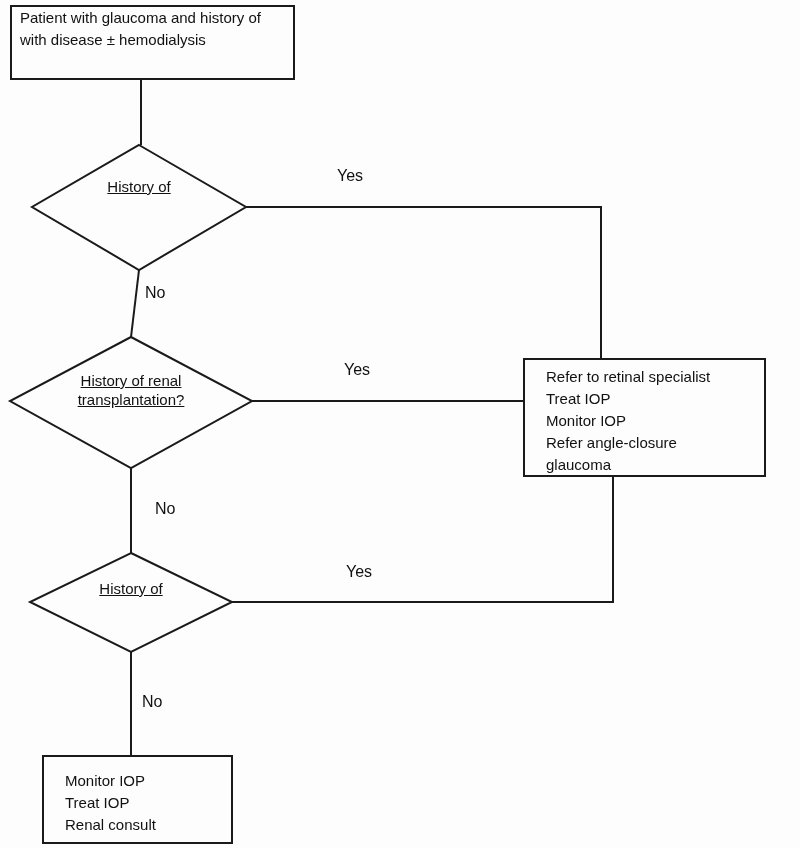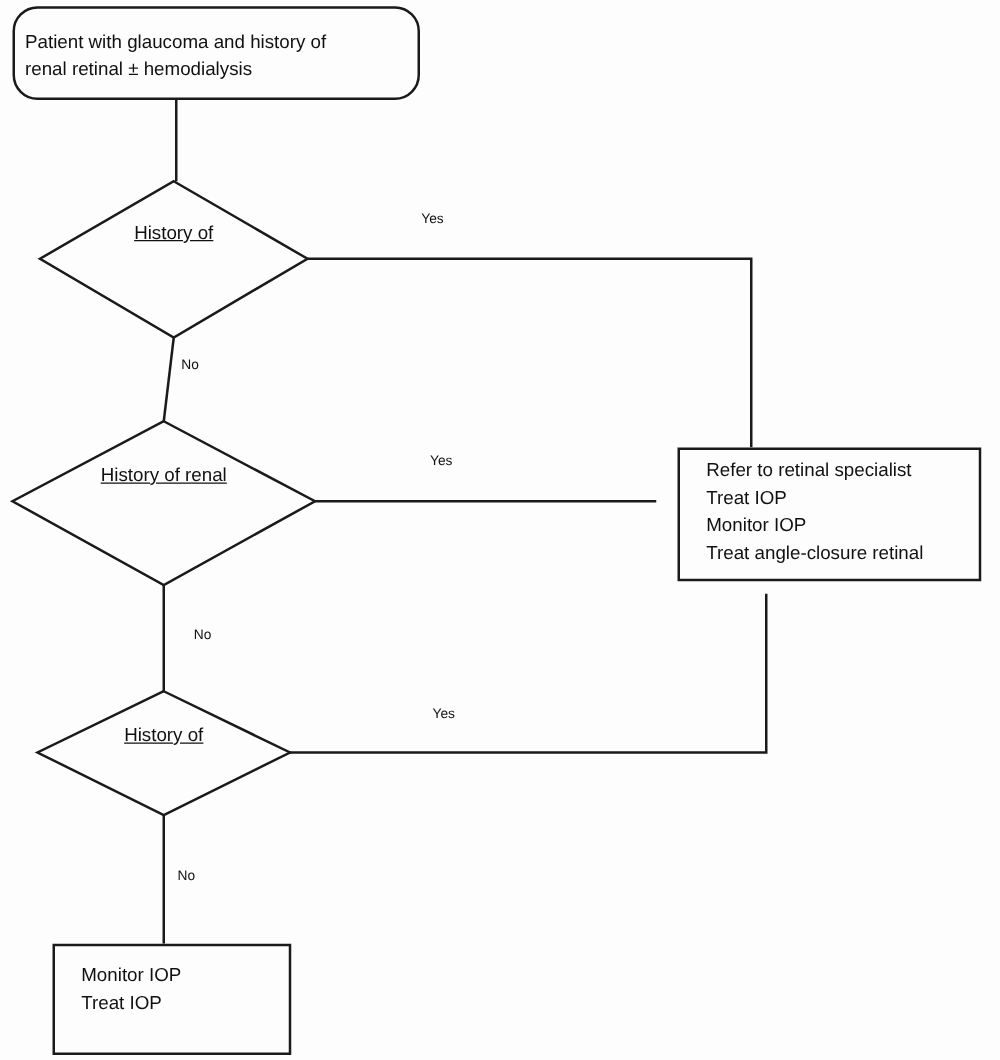--- a/index.html
+++ b/index.html
@@ -35,21 +35,21 @@
   }
   .diamond-label {
     position: absolute;
     text-align: center;
     font-size: 15px;
     line-height: 19px;
     text-decoration: underline;
   }
   .edge-label {
     position: absolute;
-    font-size: 11px;
+    font-size: 16px;
     line-height: 17px;
   }
 </style>
 </head>
 <body>
 
 <div class="canvas">
 
   <svg class="layer" viewBox="0 0 800 848" aria-hidden="true">
     <path class="edge" d="M141 80 V145"></path>
@@ -57,47 +57,49 @@
     <path class="edge" d="M139 270 L131 337"></path>
     <path class="edge" d="M252 401 H525"></path>
     <path class="edge" d="M131 468 V553"></path>
     <path class="edge" d="M613 475 V602 H232"></path>
     <path class="edge" d="M131 652 V755"></path>
     <polygon class="diamond" points="139,145 246,207 139,270 32,207"></polygon>
     <polygon class="diamond" points="131,337 252,401 131,468 10,401"></polygon>
     <polygon class="diamond" points="131,553 232,602 131,652 30,602"></polygon>
   </svg>
 
-  <div class="box" style="left:10px; top:5px; width:326px; height:75px; padding:16px 8px;border-radius:20px;">
+  <div class="box" style="left:10px; top:5px; width:285px; height:75px; padding:0 8px;">
     <div>Patient with glaucoma and history of</div>
-    <div>renal retinal ± hemodialysis</div>
+    <div>with disease ± hemodialysis</div>
   </div>
 
   <div class="diamond-label" style="left:49px; top:177px; width:180px;">
     <div>History of</div>
   </div>
 
   <div class="diamond-label" style="left:31px; top:371px; width:200px;text-align:center;">
     <div>History of renal</div>
+    <div>transplantation?</div>
   </div>
 
   <div class="diamond-label" style="left:31px; top:579px; width:200px;">
     <div>History of</div>
   </div>
 
-  <div class="box" style="left:523px; top:358px; width:243px; height:107px; padding:6px 21px 6px 21px;margin-left:19px;">
+  <div class="box" style="left:523px; top:358px; width:243px; height:119px; padding:6px 21px 6px 21px;">
     <div>Refer to retinal specialist</div>
     <div>Treat IOP</div>
     <div>Monitor IOP</div>
-    <div>Treat angle-closure retinal</div>
+    <div>Refer angle-closure glaucoma</div>
   </div>
 
   <div class="box" style="left:42px; top:755px; width:191px; height:89px; padding:13px 6px 6px 21px;">
     <div>Monitor IOP</div>
     <div>Treat IOP</div>
+    <div>Renal consult</div>
   </div>
 
   <div class="edge-label" style="left:337px; top:167px;">Yes</div>
   <div class="edge-label" style="left:145px; top:284px;">No</div>
   <div class="edge-label" style="left:344px; top:361px;">Yes</div>
   <div class="edge-label" style="left:155px; top:500px;">No</div>
   <div class="edge-label" style="left:346px; top:563px;">Yes</div>
   <div class="edge-label" style="left:142px; top:693px;">No</div>
 
 </div>

